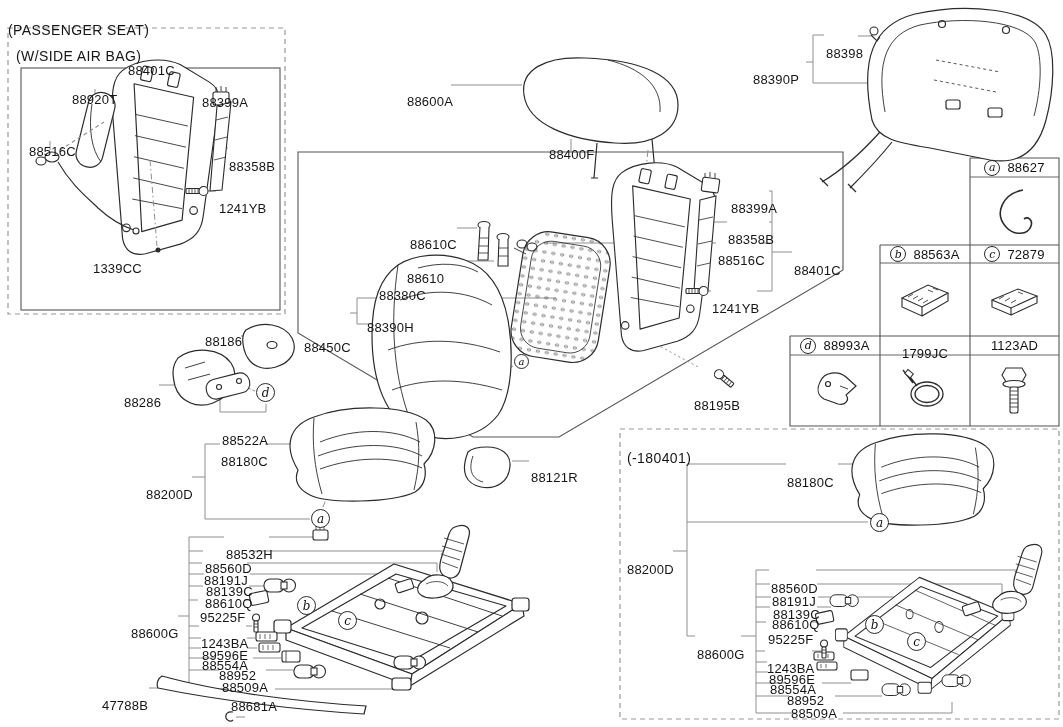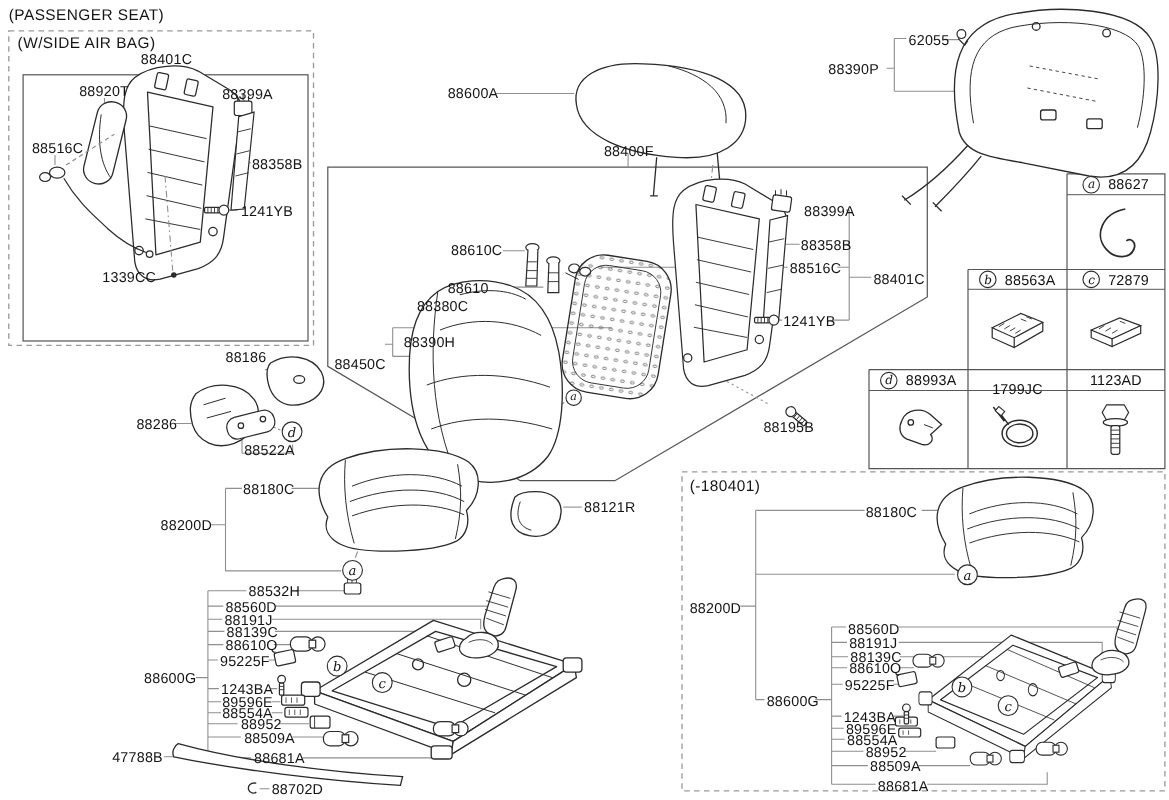--- a/index.html
+++ b/index.html
@@ -1,19 +1,19 @@
 <!DOCTYPE html>
 <html><head>
 <meta charset="utf-8">
 <style>
   html,body{margin:0;padding:0;background:#fff;}
   .stage{position:relative;width:1063px;height:727px;background:#fff;overflow:hidden;
          font-family:"Liberation Sans",sans-serif;color:#111;}
   svg#art{position:absolute;left:0;top:0;}
-  .lbl{position:absolute;font-size:13px;line-height:1;white-space:nowrap;color:#151515;letter-spacing:.2px;}
+  .lbl{position:absolute;font-size:13px;line-height:1;white-space:nowrap;color:#151515;letter-spacing:.2px;margin-top:17px;}
   .note{font-size:14px;letter-spacing:.4px;}
   .co{position:absolute;width:19px;height:19px;border:1.4px solid #2b2b2b;border-radius:50%;
       background:#fff;display:flex;align-items:center;justify-content:center;
       font:italic 12px "DejaVu Serif",serif;box-sizing:border-box;}
   .co.sm{width:15px;height:15px;font-size:10px;}
   .th{position:absolute;display:flex;align-items:center;justify-content:center;gap:7px;
       font-size:13px;letter-spacing:.2px;}
   .th .ring{width:16px;height:16px;border:1.3px solid #2b2b2b;border-radius:50%;display:flex;
       align-items:center;justify-content:center;font:italic 11px "DejaVu Serif",serif;box-sizing:border-box;}
 </style>
@@ -356,41 +356,41 @@
 <div class="lbl note" style="left:627px;top:434px">(-180401)</div>
 
 <div class="lbl" style="left:128px;top:47px">88401C</div>
 <div class="lbl" style="left:72px;top:76px">88920T</div>
 <div class="lbl" style="left:202px;top:79px">88399A</div>
 <div class="lbl" style="left:29px;top:128px">88516C</div>
 <div class="lbl" style="left:229px;top:143px">88358B</div>
 <div class="lbl" style="left:219px;top:185px">1241YB</div>
 <div class="lbl" style="left:93px;top:245px">1339CC</div>
 
-<div class="lbl" style="left:826px;top:30px">62055</div>
+<div class="lbl" style="left:826px;top:30px">88398</div>
 <div class="lbl" style="left:753px;top:56px">88390P</div>
 
 <div class="lbl" style="left:407px;top:78px">88600A</div>
 <div class="lbl" style="left:549px;top:131px">88400F</div>
 <div class="lbl" style="left:410px;top:221px">88610C</div>
 <div class="lbl" style="left:407px;top:255px">88610</div>
 <div class="lbl" style="left:379px;top:272px">88380C</div>
 <div class="lbl" style="left:367px;top:304px">88390H</div>
 <div class="lbl" style="left:304px;top:324px">88450C</div>
 <div class="lbl" style="left:731px;top:185px">88399A</div>
 <div class="lbl" style="left:728px;top:216px">88358B</div>
 <div class="lbl" style="left:718px;top:237px">88516C</div>
 <div class="lbl" style="left:794px;top:247px">88401C</div>
 <div class="lbl" style="left:712px;top:285px">1241YB</div>
 <div class="lbl" style="left:694px;top:382px">88195B</div>
 <div class="lbl" style="left:531px;top:454px">88121R</div>
 
 <div class="lbl" style="left:205px;top:318px">88186</div>
 <div class="lbl" style="left:124px;top:379px">88286</div>
-<div class="lbl" style="left:222px;top:403px">88522A</div>
+<div class="lbl" style="left:222px;top:417px">88522A</div>
 <div class="lbl" style="left:221px;top:438px">88180C</div>
 <div class="lbl" style="left:146px;top:471px">88200D</div>
 
 <div class="lbl" style="left:226px;top:531px">88532H</div>
 <div class="lbl" style="left:205px;top:545px">88560D</div>
 <div class="lbl" style="left:204px;top:557px">88191J</div>
 <div class="lbl" style="left:206px;top:568px">88139C</div>
 <div class="lbl" style="left:205px;top:580px">88610Q</div>
 <div class="lbl" style="left:200px;top:594px">95225F</div>
 <div class="lbl" style="left:131px;top:610px">88600G</div>

